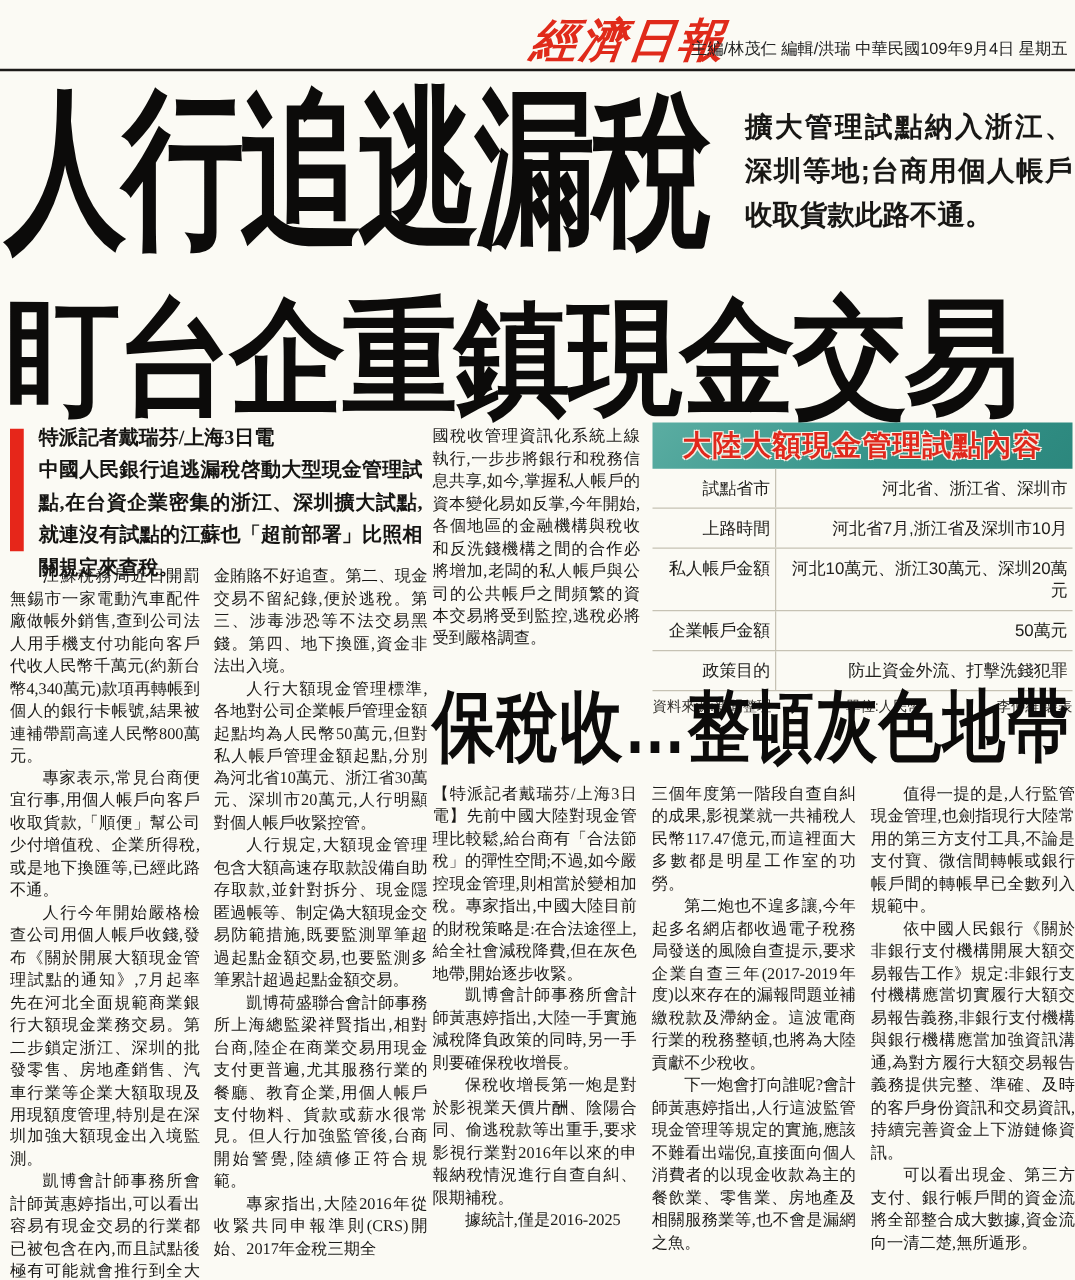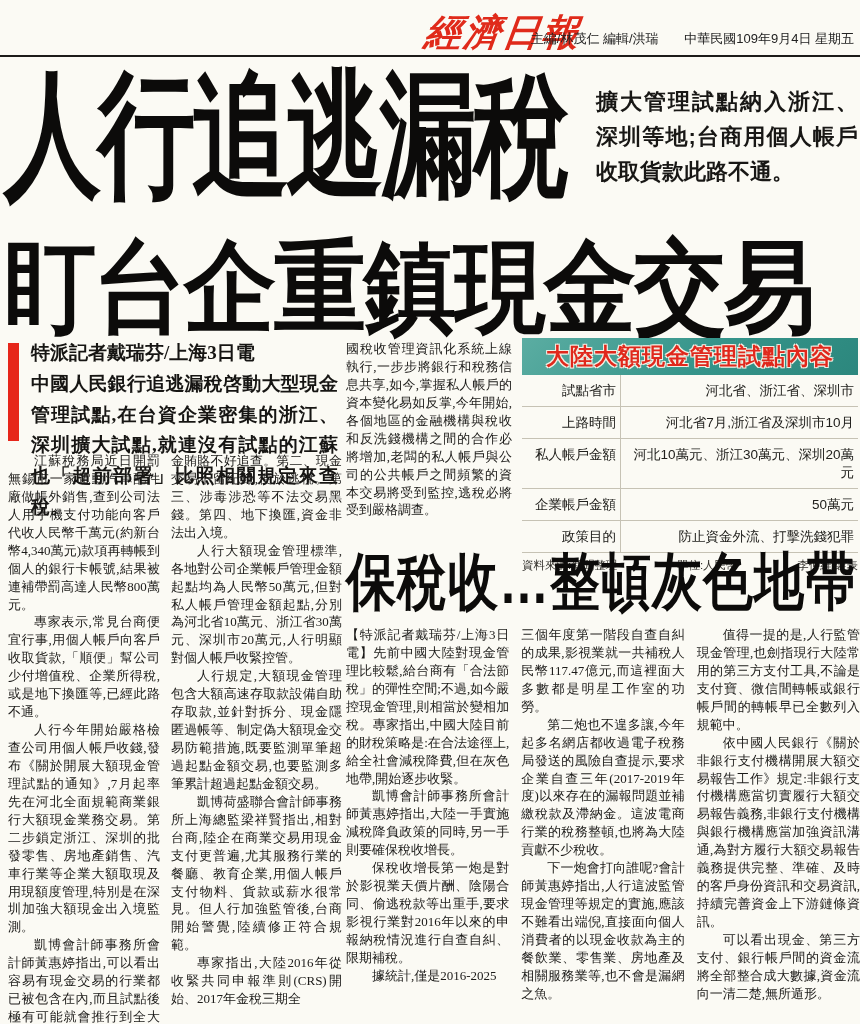--- a/index.html
+++ b/index.html
@@ -13,21 +13,21 @@
 
   
   .masthead{
     left:398px;top:8px;width:210px;text-align:center;
     font-size:37px;font-weight:bold;font-style:italic;
     color:#e02a1a;letter-spacing:2px;transform:skewX(-7deg);
     font-family:"Liberation Serif",serif;
   }
   .dateline{right:6px;top:30px;font-size:13px;color:#222;white-space:nowrap;
     font-family:"Liberation Sans",sans-serif;}
-  .dateline span{margin-left:22px;}
+  .dateline span{}
   .dateline span:first-child{margin-left:0;}
   .header-rule{left:0;top:55px;width:860px;height:2px;background:#1c1b19;}
 
   
   .h1a{
     left:4px;top:66px;width:590px;
     font-family:"Liberation Sans","DejaVu Sans",sans-serif;
     font-weight:900;font-size:97px;letter-spacing:-3px;line-height:1;
     transform:scaleY(1.42);transform-origin:top left;color:#0c0b0a;white-space:nowrap;
   }
@@ -40,21 +40,21 @@
   .deck{
     left:596px;top:84px;width:262px;
     font-family:Liberation Sans, sans-serif;
     font-weight:600;font-size:22px;line-height:1.6;color:#181715;
     text-align:justify;
   }
 
   
   .lead-box{left:8px;top:338px;width:330px;height:110px;}
   .lead-bar{position:absolute;left:0;top:5px;width:11px;height:98px;background:#e6261a;}
-  .lead-inner{margin-left:23px;font-size:19px;font-weight:bold;line-height:1.62;text-align:justify;}
+  .lead-inner{margin-left:23px;font-size:16px;font-weight:bold;line-height:1.62;text-align:justify;}
   .lead-byline{font-weight:bold;}
 
   
   .bodytext{font-size:13px;line-height:1.38;text-align:justify;color:#1b1a18;}
   .bodytext p{margin:0;text-indent:2em;}
   .bodytext p.cont{text-indent:0;}
   .a1-cols{left:8px;top:452px;width:334px;height:572px;overflow:hidden;display:flex;gap:11px;}
   .a1-col1{width:152px;}
   .a1-col2{width:171px;}
   .a1-col3{left:346px;top:340px;width:166px;height:210px;overflow:hidden;}

